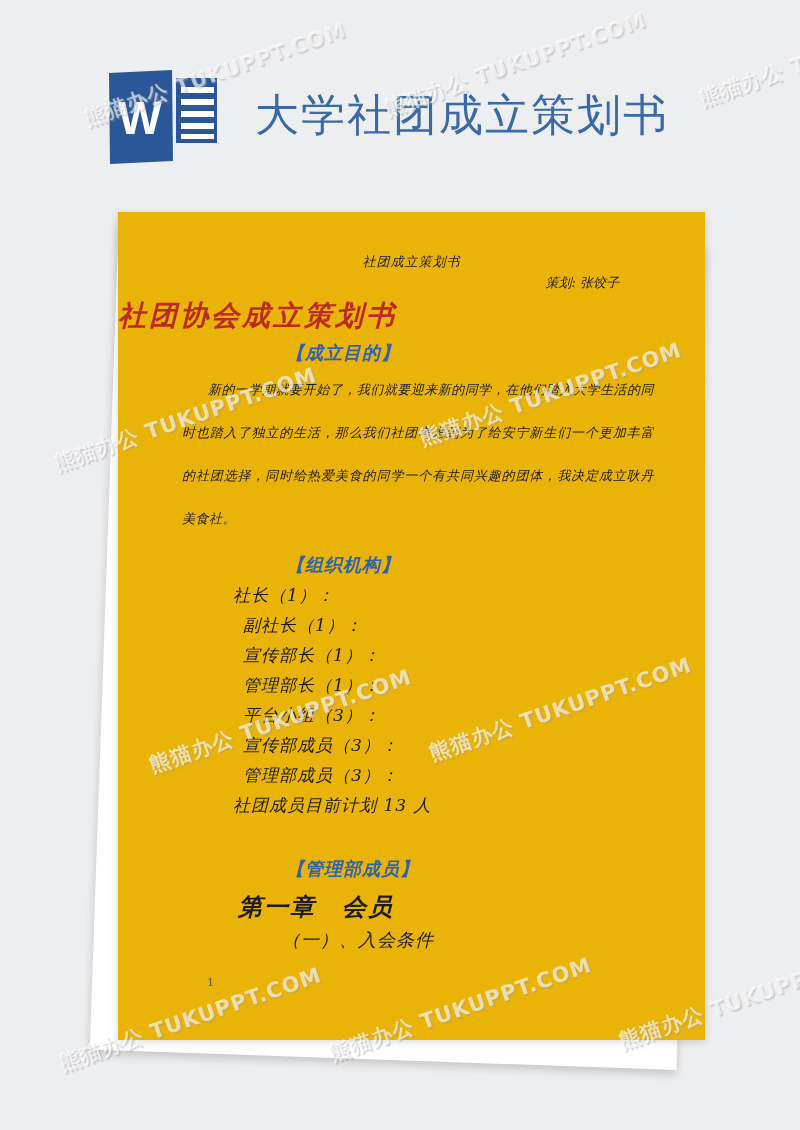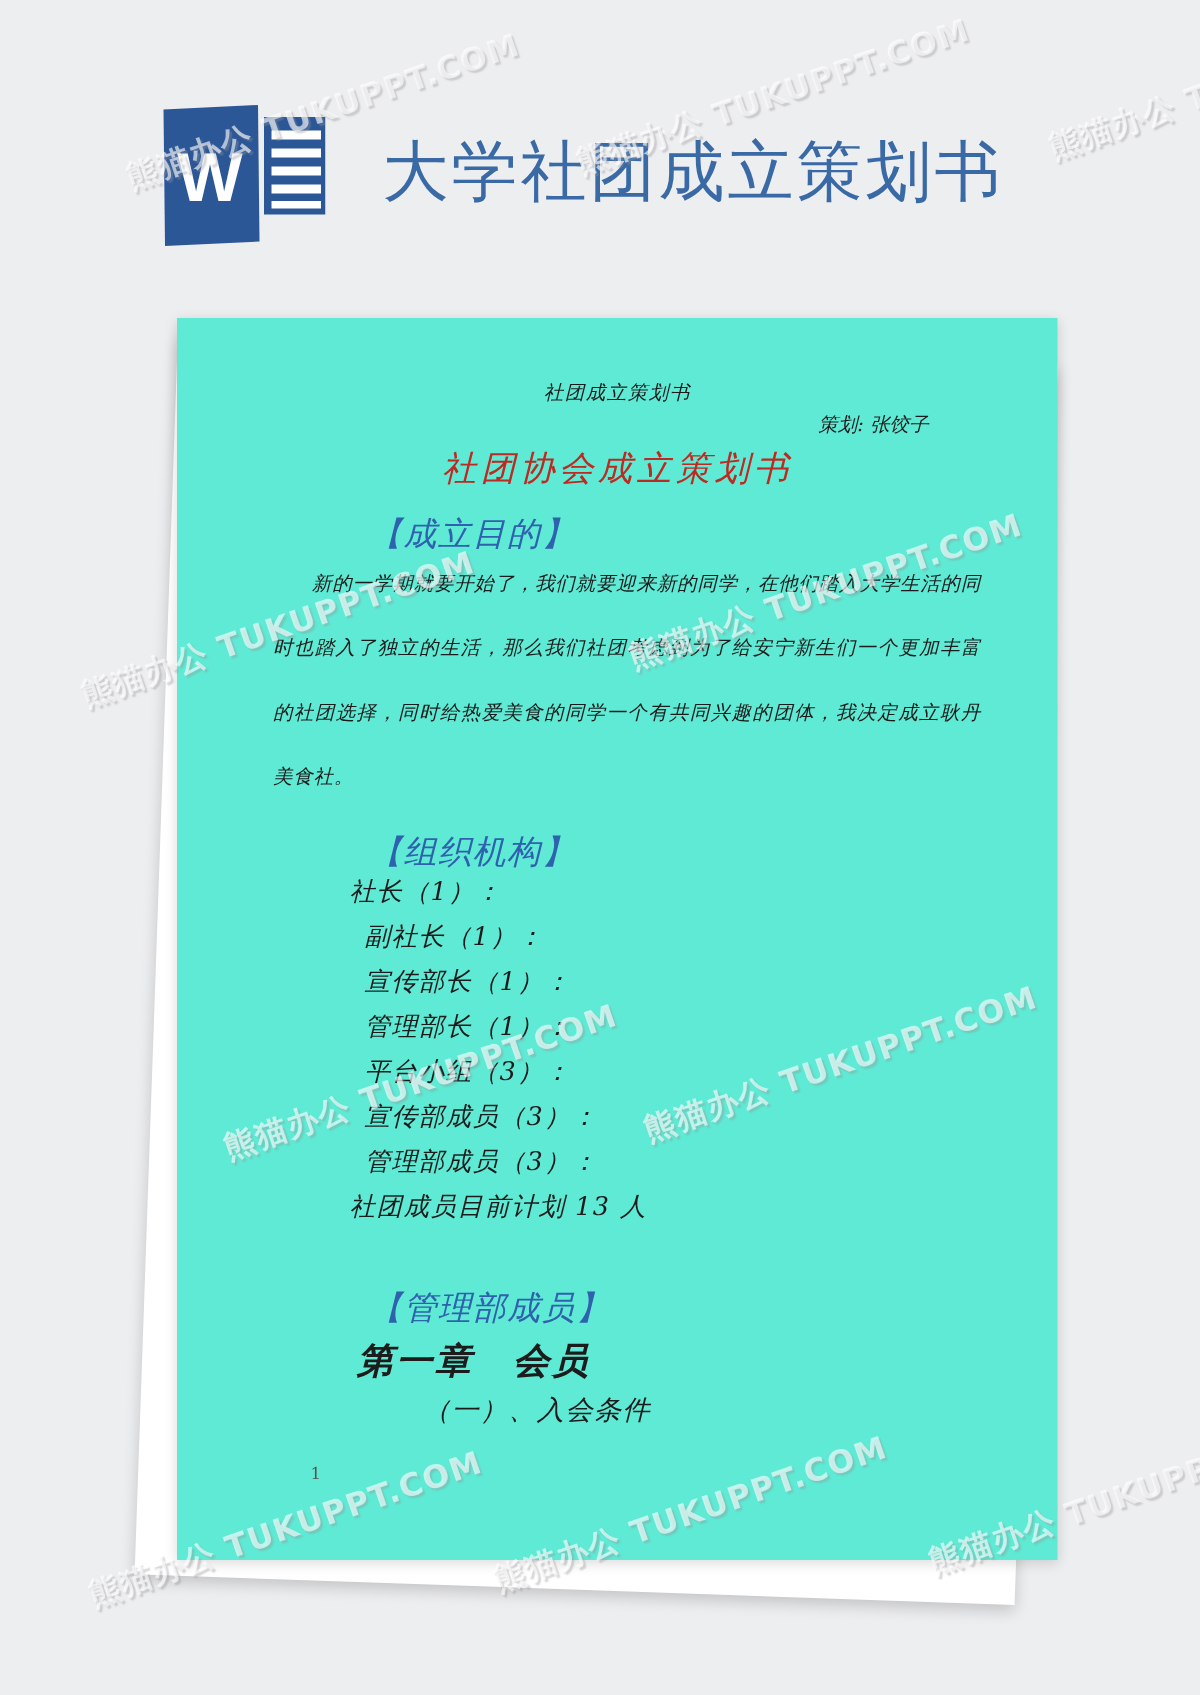--- a/index.html
+++ b/index.html
@@ -27,34 +27,34 @@
   }
 
   
   .back-page{
     position:absolute;left:104px;top:232px;width:587px;height:828px;
     background:#fff;transform:rotate(2deg);
     box-shadow:0 4px 10px rgba(0,0,0,0.18);
   }
   .page{
     position:absolute;left:118px;top:212px;width:587px;height:828px;
-    background:#5eead4;
+    background:#eab308;
     box-shadow:0 2px 8px rgba(0,0,0,0.15);
     font-family:"DejaVu Serif","Liberation Serif",serif;
     color:var(--ink);
   }
   .page .abs{position:absolute;}
   .kai{font-style:italic;}
   .doc-header-line{top:41px;left:0;width:100%;text-align:center;font-size:13px;letter-spacing:1px;}
   .planner-line{top:62px;right:86px;font-size:13px;}
   .doc-main-title{
-    top:85px;left:0;width:100%;text-align:center;
-    font-size:23px;font-weight:normal;letter-spacing:3px;color:var(--title-red);
+    top:85px;left:0;width:100%;
+    font-size:28px;font-weight:bold;letter-spacing:3px;color:var(--title-red);
   }
-  .sec-heading{font-size:22px;font-weight:normal;color:var(--heading-blue);letter-spacing:1px;}
+  .sec-heading{font-size:18px;font-weight:bold;color:var(--heading-blue);letter-spacing:1px;margin-left:40px;}
   .h-purpose{top:129px;left:128px;}
   .h-org{top:341px;left:128px;}
   .h-charter{top:645px;left:128px;}
   .purpose-para{
     top:156px;left:64px;width:472px;
     font-size:13px;line-height:43px;text-align:justify;text-indent:2em;
     letter-spacing:0.5px;
   }
   .org-list{top:368px;left:88px;font-size:17px;letter-spacing:1px;}
   .org-list .org-item{height:30px;line-height:30px;white-space:nowrap;margin-left:27px;}

